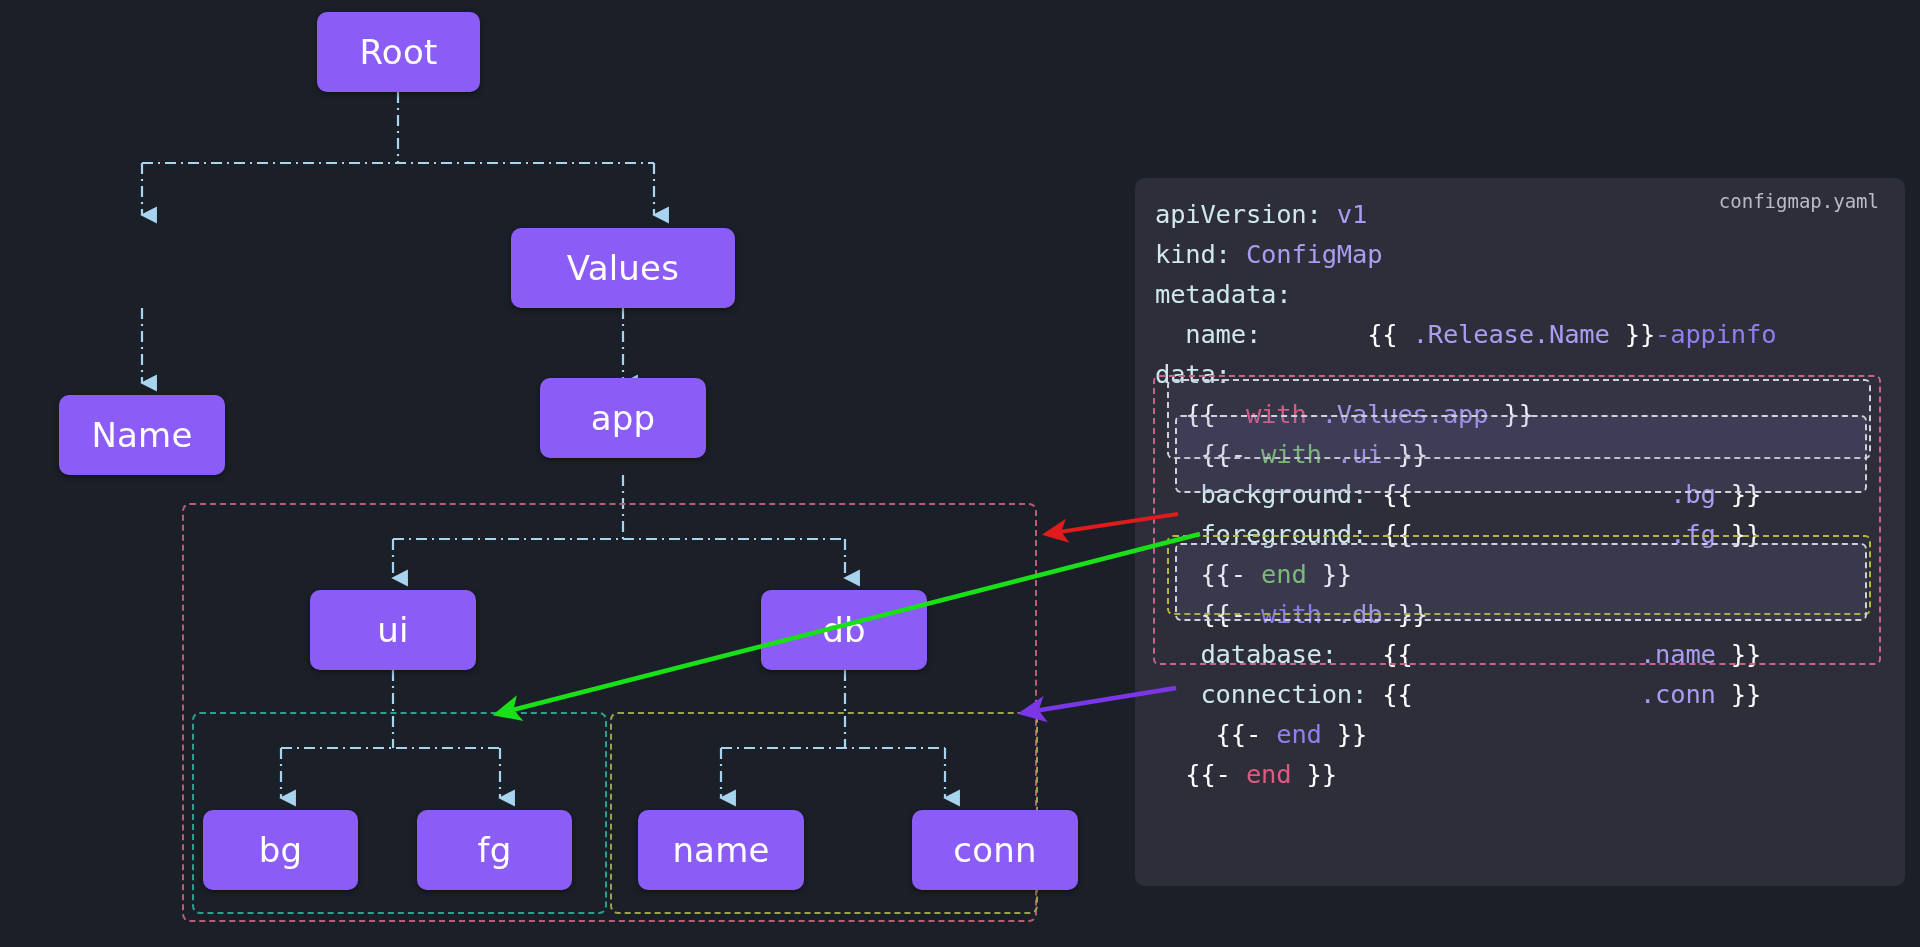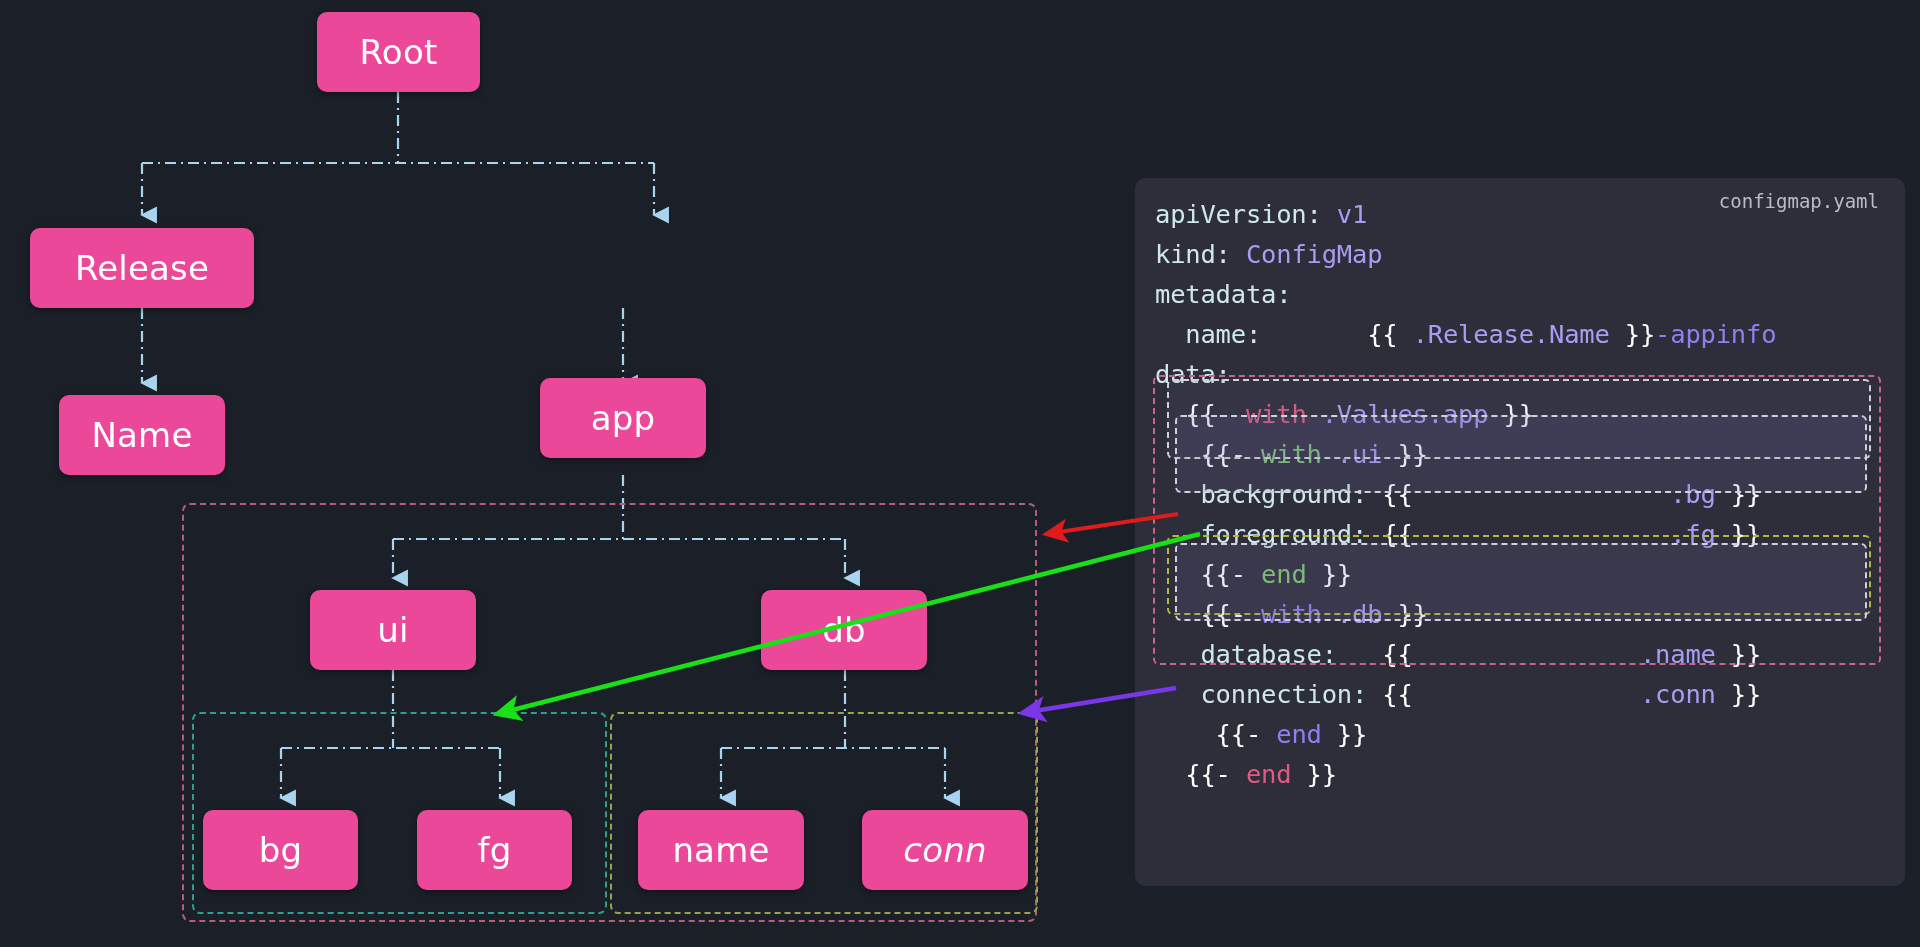--- a/index.html
+++ b/index.html
@@ -7,21 +7,21 @@
     width: 1920px; height: 947px;
     background: #1b2028;
     font-family: "DejaVu Sans", sans-serif;
     overflow: hidden;
   }
   #stage { position: relative; width: 1920px; height: 947px; }
 
   
   .node {
     position: absolute;
-    background: #ec4899;
+    background: #8b5cf6;
     border-radius: 10px;
     color: #ffffff;
     display: flex; align-items: center; justify-content: center;
     font-size: 34px;
     font-family: "DejaVu Sans", sans-serif;
     letter-spacing: .2px;
     box-shadow: 0 2px 6px rgba(0,0,0,.45);
   }
 
   
@@ -110,22 +110,22 @@
     </g>
   </svg>
 
   <div class="grp grp-app" style="left:182px; top:503px; width:855px; height:419px;"></div>
   <div class="grp grp-ui" style="left:192px; top:712px; width:415px; height:202px;"></div>
   <div class="grp grp-db" style="left:610px; top:712px; width:428px; height:202px;"></div>
 
   <div class="node" style="left:317px;  top:12px;  width:163px; height:80px;">
       <span>Root</span>
     </div>
-  <div class="node" style="left:30px;   top:228px; width:224px; height:80px;">
-      <span>Release</span>
+  <div class="node" style="left:511px;  top:228px; width:224px; height:80px;">
+      <span>Values</span>
     </div>
   <div class="node" style="left:59px;   top:395px; width:166px; height:80px;">
       <span>Name</span>
     </div>
   <div class="node" style="left:540px;  top:378px; width:166px; height:80px;">
       <span>app</span>
     </div>
   <div class="node" style="left:310px;  top:590px; width:166px; height:80px;justify-content:center;">
       <span>ui</span>
     </div>
@@ -134,21 +134,21 @@
     </div>
   <div class="node" style="left:203px;  top:810px; width:155px; height:80px;">
       <span>bg</span>
     </div>
   <div class="node" style="left:417px;  top:810px; width:155px; height:80px;">
       <span>fg</span>
     </div>
   <div class="node" style="left:638px;  top:810px; width:166px; height:80px;">
       <span>name</span>
     </div>
-  <div class="node" style="left:862px;  top:810px; width:166px; height:80px;font-style:italic;">
+  <div class="node" style="left:912px;  top:810px; width:166px; height:80px;">
       <span>conn</span>
     </div>
 
   <div id="code">
     <div class="filename">configmap.yaml</div>
 
     <div class="cbox cbox-app" style="left:18px; top:197px; width:728px; height:290px;"></div>
     <div class="cbox cbox-ui" style="left:32px; top:201px; width:704px; height:80px;"></div>
     <div class="cbox cbox-uiv" style="left:40px; top:237px; width:692px; height:78px;"></div>
     <div class="cbox cbox-db" style="left:32px; top:357px; width:704px; height:80px;"></div>

